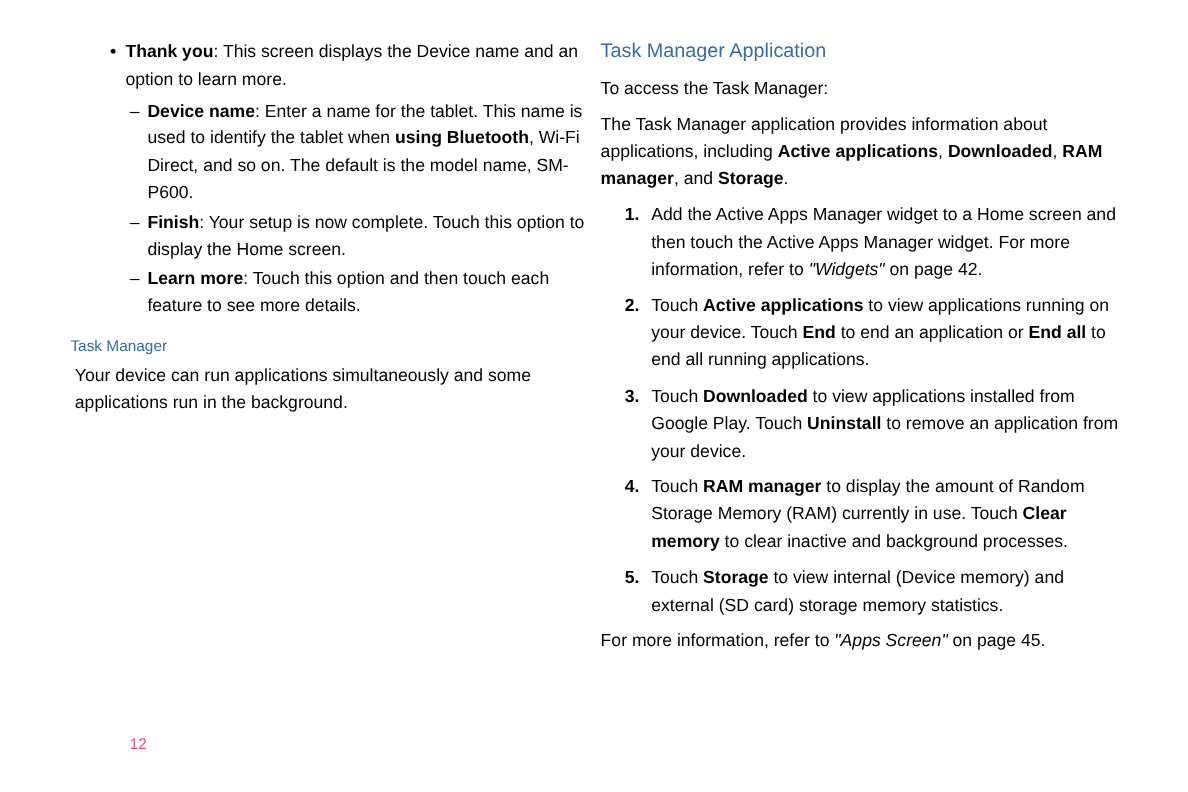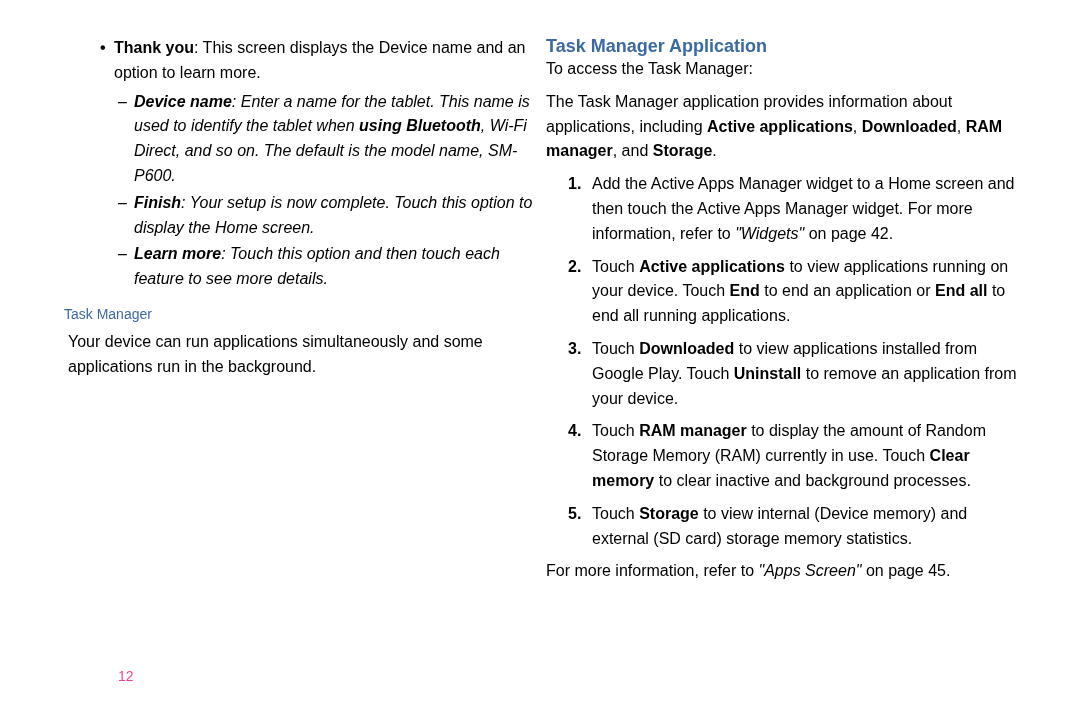--- a/index.html
+++ b/index.html
@@ -42,43 +42,42 @@
   .bullet-item::before {
     content: "•";
     position: absolute;
     left: -14px;
     font-weight: bold;
   }
   .sub-list {
     margin: 4px 0 0 0;
     padding-left: 20px;
     list-style: none;
-    font-style: italic;
   }
   .sub-item {
     position: relative;
     margin-bottom: 2px;
     line-height: 1.55;
   }
   .sub-item::before {
     content: "–";
     position: absolute;
     left: -16px;
   }
   .heading-blue {
     color: #3b6aa0;
     font-size: 14px;
     font-weight: 400;
     margin: 12px 0 8px 8px;
   }
   .heading-blue-right {
     color: #3b6aa0;
     font-size: 18px;
-    font-weight: 700;
-    margin: 0 0 0 0;
+    font-weight: 400;
+    margin: 0 0 12px 0;
   }
   .para {
     margin: 0 12px 10px 12px;
     line-height: 1.55;
   }
   .para-right {
     margin: 0 0 8px 0;
     line-height: 1.55;
   }
   .num-list-right {

